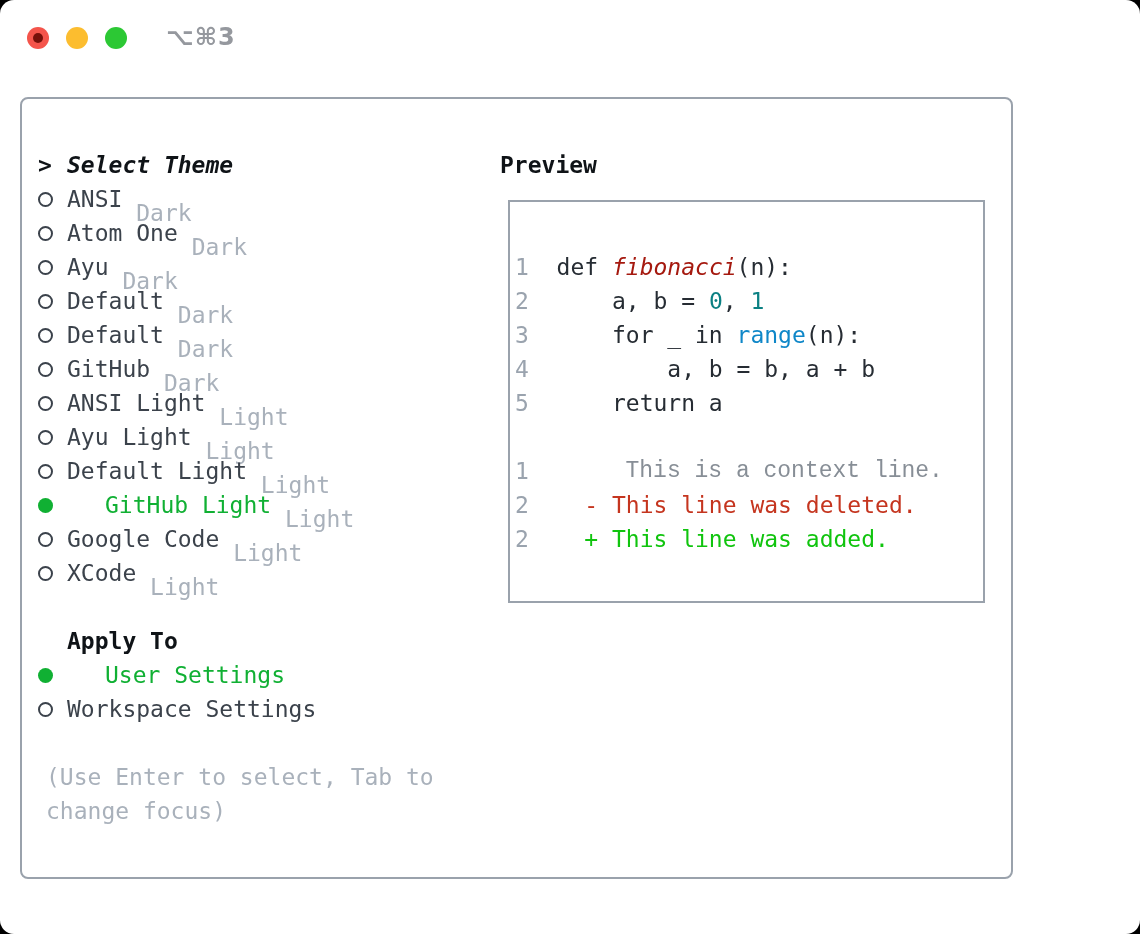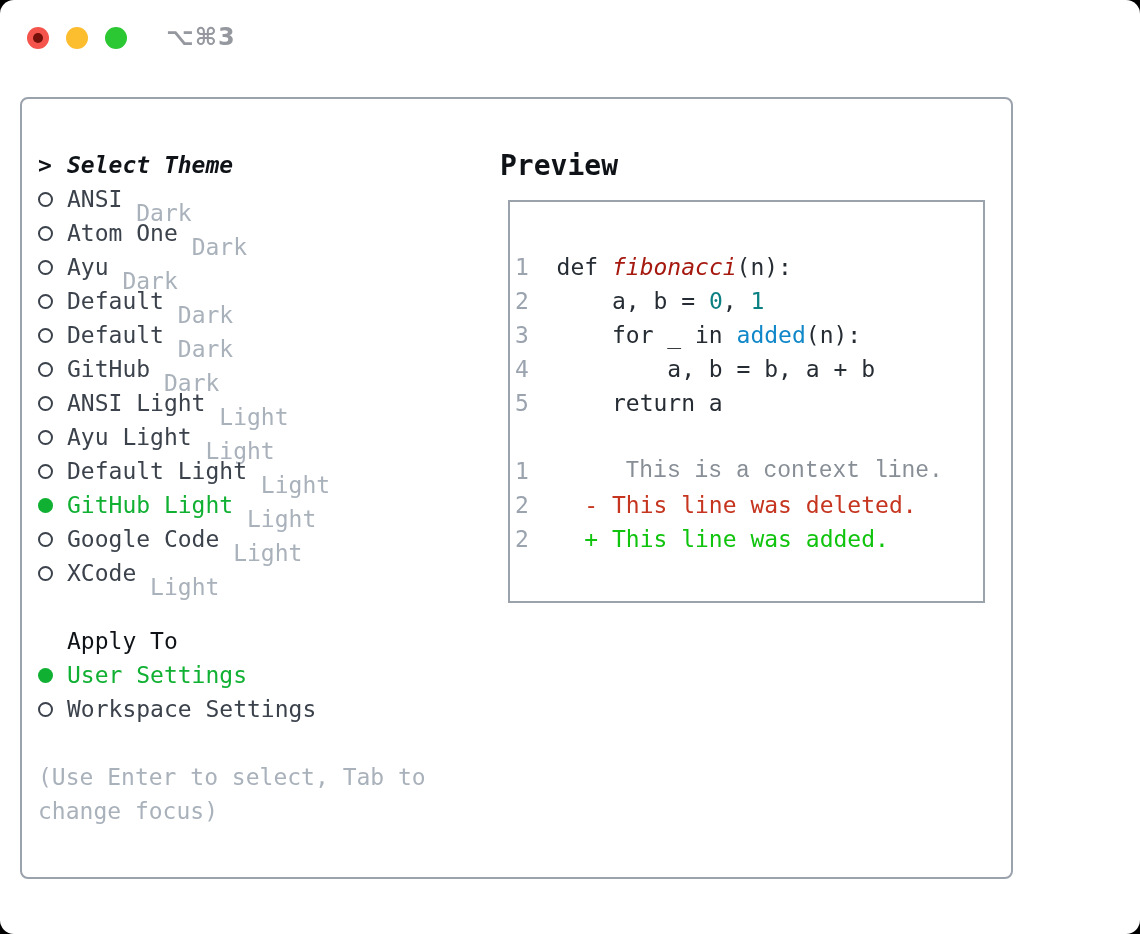--- a/index.html
+++ b/index.html
@@ -32,28 +32,28 @@
   .left-col { position:absolute; left:38px; top:148px; font-size:23px; }
   .row { height:34px; display:flex; align-items:center; white-space:pre; }
   .mark { width:29px; display:flex; align-items:center; flex:0 0 29px; }
   .chev { font-weight:bold; color:var(--text_black,#0f1317); }
   .radio {
     width:11px; height:11px; border:2px solid var(--text_dark,#3b424b);
     border-radius:50%; box-sizing:content-box;
   }
   .radio.filled { width:15px; height:15px; border:none; background:var(--green_selected,#10b033); }
   .hdr  { font-weight:bold; color:var(--text_black,#0f1317);font-style:italic; }
-  .hdr2 { color:var(--text_black,#0f1317); }
+  .hdr2 { color:var(--text_black,#0f1317);font-weight:bold; }
   .tname { color:var(--text_dark,#3b424b); }
-  .tname.sel { color:var(--green_selected,#10b033); }
+  .tname.sel { color:var(--green_selected,#10b033);margin-left:38px; }
   .tvariant { color:var(--text_muted,#a9b1bb);margin-top:28px; }
-  .help { color:var(--text_muted,#a9b1bb); }
+  .help { color:var(--text_muted,#a9b1bb);margin-left:8px; }
   
   .preview-title { position:absolute; left:500px; top:148px; height:34px; display:flex;
-    align-items:center; font-size:28px; font-weight:bold; color:var(--text_black,#0f1317); }
+    align-items:center; font-size:23px; font-weight:bold; color:var(--text_black,#0f1317); }
   .preview-box {
     position:absolute; left:508px; top:200px; width:477px; height:403px;
     border:2px solid var(--border_gray,#9aa2ac); box-sizing:border-box; background:#fff;
   }
   .code { padding:48px 0 0 5px; font-size:23px; }
   .code-line { height:34px; white-space:pre; display:flex; align-items:center; }
   .code-line span { white-space:pre; }
   .seg-ln  { color:var(--line_number,#9aa3ae); }
   .seg-pl  { color:var(--text_code,#262c33); }
   .seg-fn  { color:var(--fn_red,#a5190f);font-style:italic; }
@@ -107,21 +107,21 @@
     <div class="row help">(Use Enter to select, Tab to</div>
     <div class="row help">change focus)</div>
   </div>
 
   <div class="preview-title">Preview</div>
 
   <div class="preview-box">
     <div class="code" id="code-lines">
         <div class="code-line"><span class="seg-ln">1</span><span class="seg-pl">  def </span><span class="seg-fn">fibonacci</span><span class="seg-pl">(n):</span></div>
         <div class="code-line"><span class="seg-ln">2</span><span class="seg-pl">      a, b = </span><span class="seg-num">0</span><span class="seg-pl">, </span><span class="seg-num">1</span></div>
-        <div class="code-line"><span class="seg-ln">3</span><span class="seg-pl">      for _ in </span><span class="seg-bi">added</span><span class="seg-pl">(n):</span></div>
+        <div class="code-line"><span class="seg-ln">3</span><span class="seg-pl">      for _ in </span><span class="seg-bi">range</span><span class="seg-pl">(n):</span></div>
         <div class="code-line"><span class="seg-ln">4</span><span class="seg-pl">          a, b = b, a + b</span></div>
         <div class="code-line"><span class="seg-ln">5</span><span class="seg-pl">      return a</span></div>
         <div class="code-line"></div>
         <div class="code-line"><span class="seg-ln">1</span><span class="seg-ctx">       This is a context line.</span></div>
         <div class="code-line"><span class="seg-ln">2</span><span class="seg-pl">    </span><span class="seg-del">- This line was deleted.</span></div>
         <div class="code-line"><span class="seg-ln">2</span><span class="seg-pl">    </span><span class="seg-add">+ This line was added.</span></div>
       </div>
   </div>
 
 </div>

